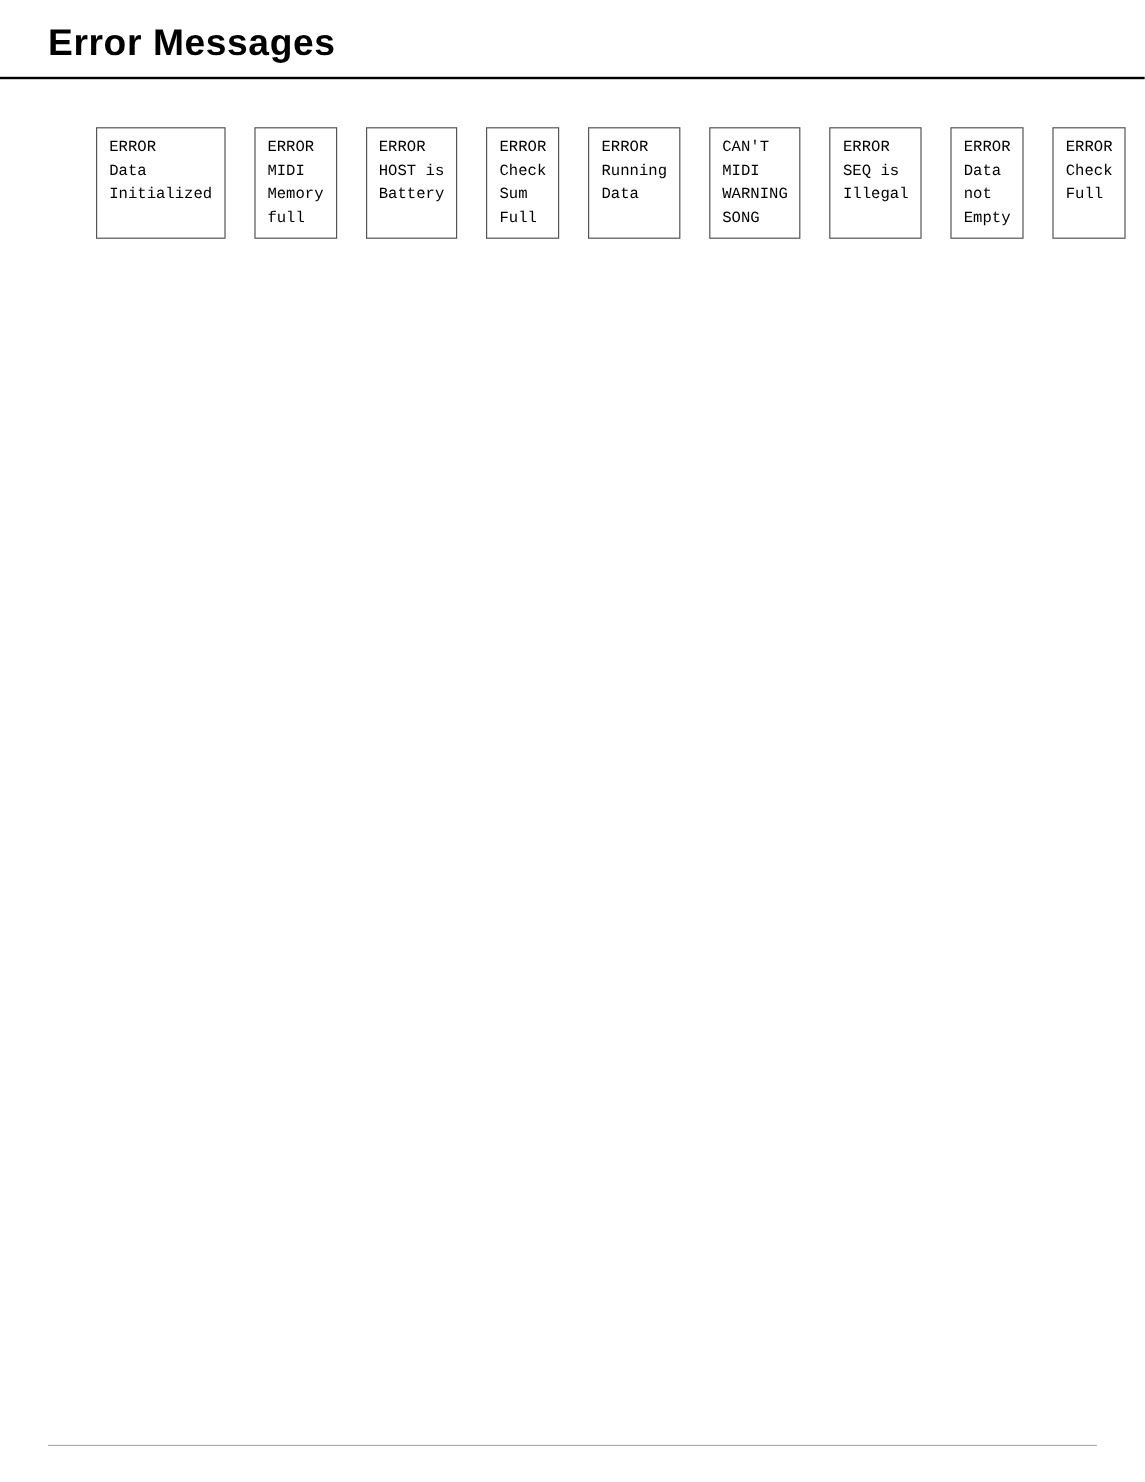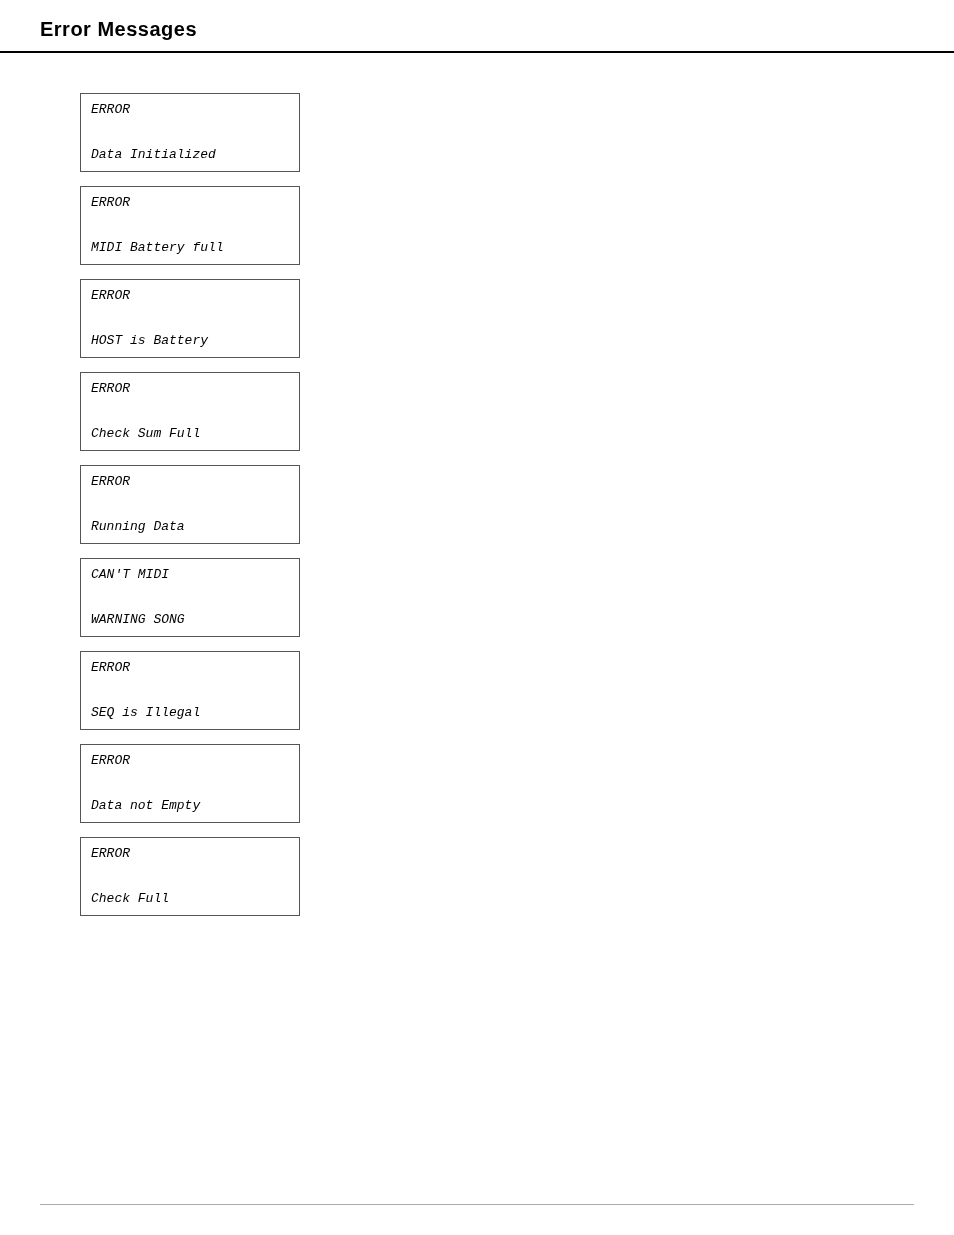--- a/index.html
+++ b/index.html
@@ -26,35 +26,34 @@
 
     .header-section {
       padding: 18px 40px 10px 40px;
       border-bottom: 2px solid #000000;
       margin-bottom: 0;
     }
 
     .page-title {
       font-family: Arial, Helvetica, sans-serif;
       font-weight: 900;
-      font-size: 20px;
+      font-size: 31px;
       color: #000000;
       letter-spacing: 0.5px;
     }
 
     .content-area {
       padding: 30px 40px 40px 80px;
     }
 
     .error-messages-list {
       display: flex;
-      flex-direction: column;
-      gap: 14px;
+      flex-direction: row;
+      gap: 24px;
       margin-top: 10px;
-      font-style: italic;
     }
 
     .error-box {
       border: 1px solid #555555;
       padding: 6px 10px 7px 10px;
       width: 220px;
       background: #ffffff;
       font-family: 'Courier New', Courier, monospace;
       font-size: 13px;
       line-height: 1.5;
@@ -62,21 +61,20 @@
     }
 
     .error-box .line1 {
       display: block;
       font-weight: normal;
     }
 
     .error-box .line2 {
       display: block;
       font-weight: normal;
-      margin-top: 25px;
     }
 
     .footer-line {
       position: absolute;
       bottom: 30px;
       left: 0;
       right: 0;
       height: 1px;
       background: #aaaaaa;
       margin: 0 40px;
@@ -92,21 +90,21 @@
 
   <div class="content-area">
     <div class="error-messages-list" id="error-list">
 
     <div class="error-box">
           <span class="line1">ERROR</span>
           <span class="line2">Data Initialized</span>
         </div>
         <div class="error-box">
           <span class="line1">ERROR</span>
-          <span class="line2">MIDI Battery full</span>
+          <span class="line2">MIDI Memory full</span>
         </div>
         <div class="error-box">
           <span class="line1">ERROR</span>
           <span class="line2">HOST is Battery</span>
         </div>
         <div class="error-box">
           <span class="line1">ERROR</span>
           <span class="line2">Check Sum Full</span>
         </div>
         <div class="error-box">

